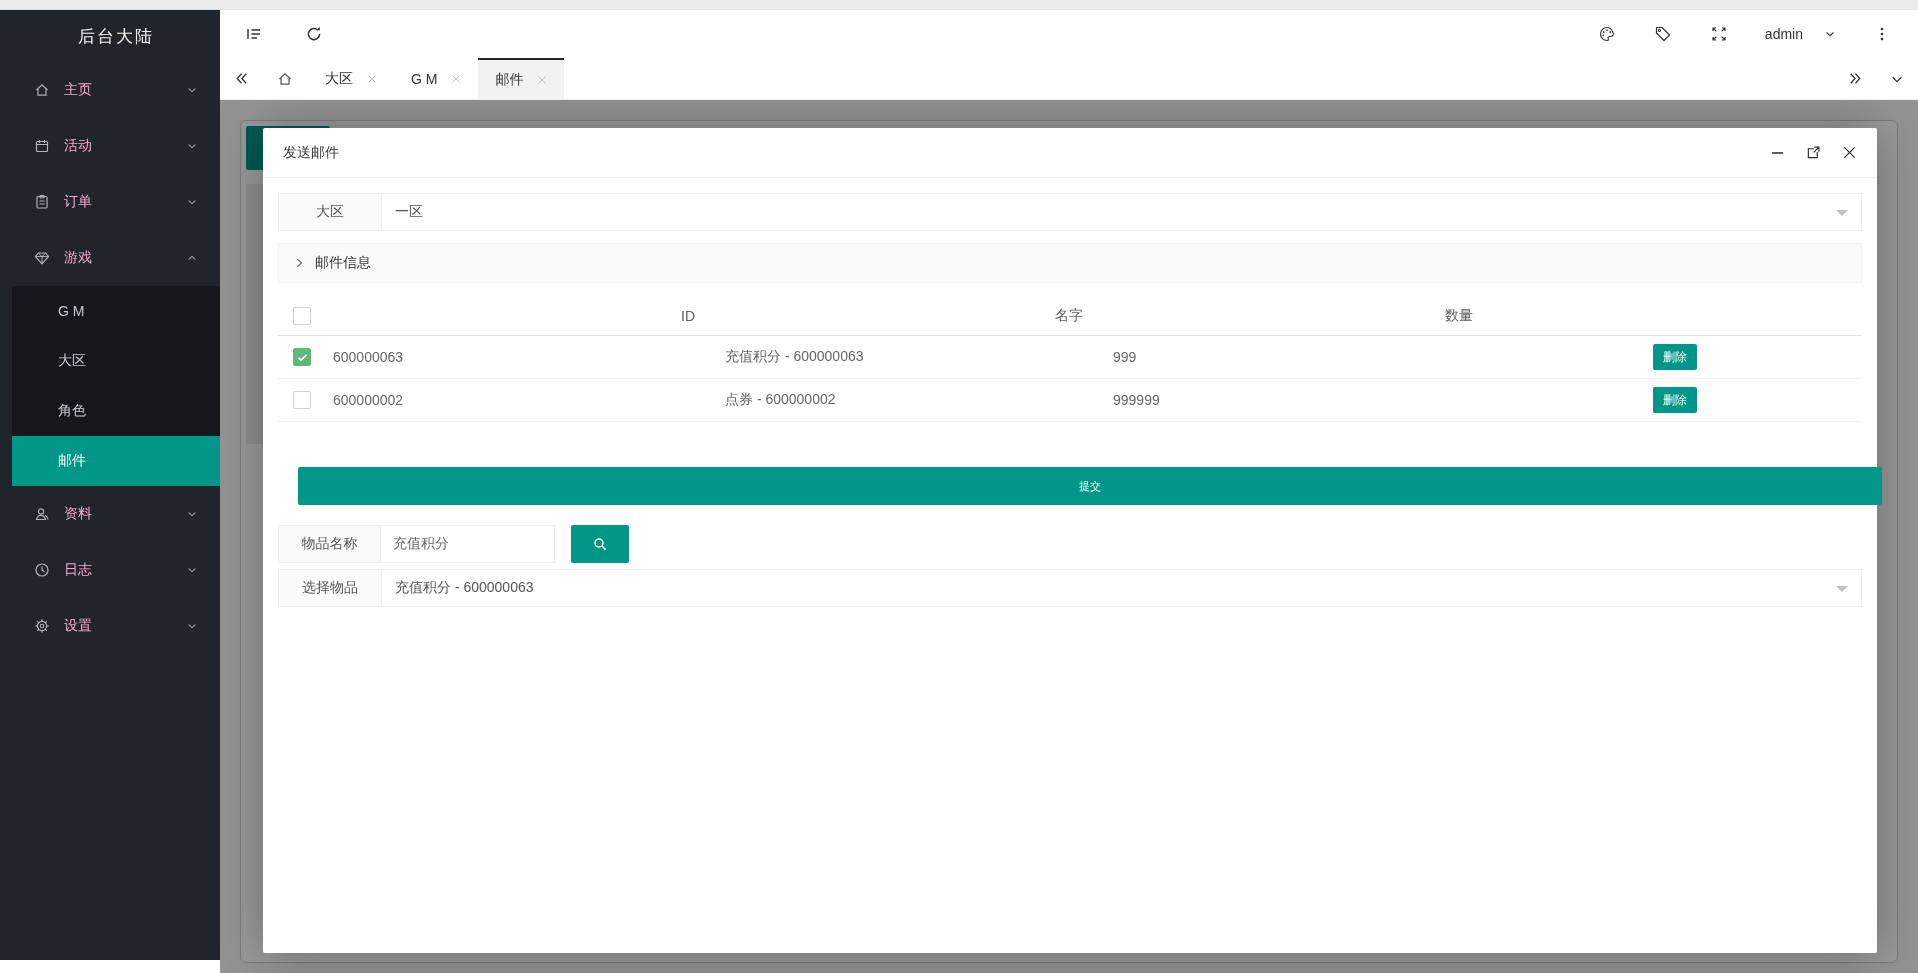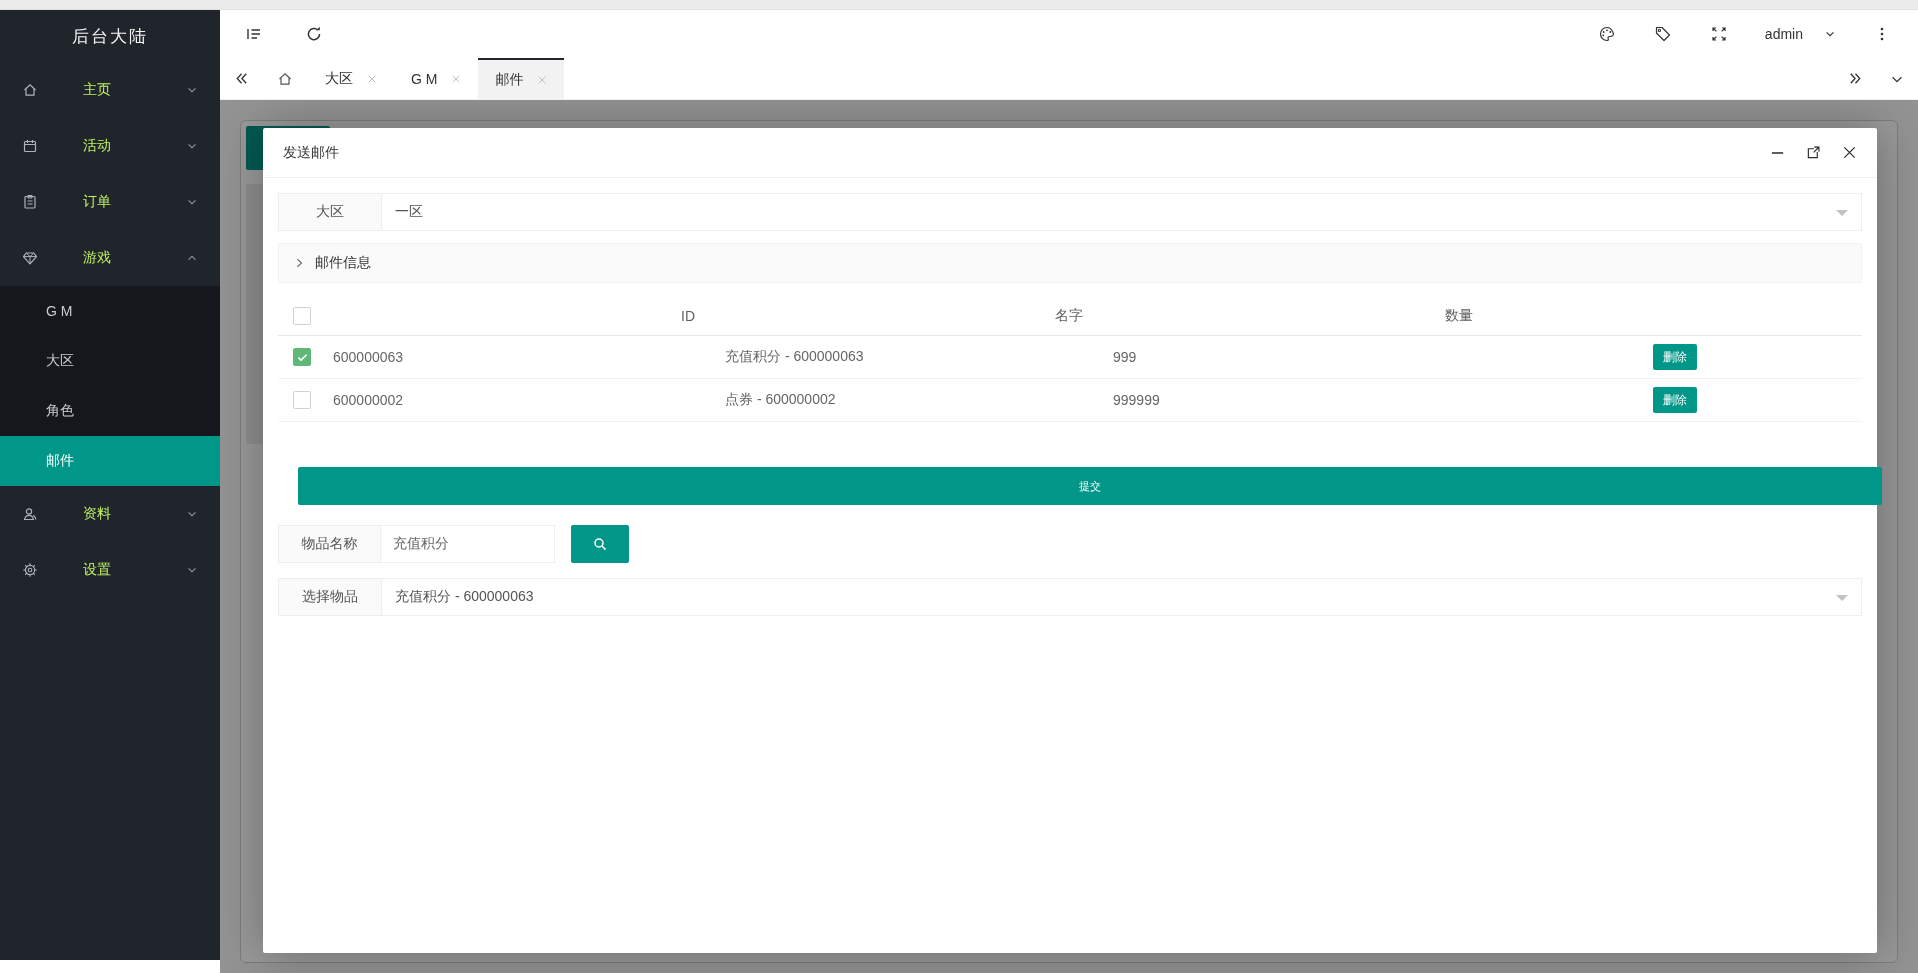--- a/index.html
+++ b/index.html
@@ -4,23 +4,23 @@
 <style>
   * { margin:0; padding:0; box-sizing:border-box; }
   html,body { width:1918px; height:973px; overflow:hidden; }
   body { font-family:"Liberation Sans","DejaVu Sans",sans-serif; font-size:14px; background:#fff; position:relative; color:#333; }
   svg { display:block; }
 
   
   .top-strip { position:absolute; left:0; top:0; width:1918px; height:10px; background:#ececec; border-bottom:1px solid #e0e0e0; }
 
   
-  .sidebar { position:absolute; left:0; top:10px; width:220px; bottom:13px; background:#20242b; }
+  .sidebar { position:absolute; left:0; top:10px; width:220px; bottom:13px; background:#20242b;padding-left:12px; }
   .logo { height:52px; display:flex; align-items:center; justify-content:center; color:#f2f2f2; font-size:17px; letter-spacing:2px; }
-  .nav-item { height:56px; display:flex; align-items:center; padding:0 22px; color:#bef264; cursor:pointer;gap:31px; }
+  .nav-item { height:56px; display:flex; align-items:center; padding:0 22px; color:#f9a8d4; cursor:pointer; }
   .nav-item .nav-icon { width:16px; height:16px; margin-right:14px; color:#aeb3bb; }
   .nav-item .nav-label { flex:0 0 auto; }
   .nav-item .chev { margin-left:auto; color:#8d939c; }
   .submenu { background:#15171c; }
   .sub-item { height:50px; display:flex; align-items:center; padding-left:46px; color:#c8ccd3; cursor:pointer; }
   .sub-item.active { background:#009688; color:#fff; }
 
   
   .main { position:absolute; left:220px; top:10px; right:0; bottom:0; background:#fff; }
   .toolbar { height:48px; background:#fff; display:flex; align-items:center; padding:0 26px 0 24px; }
@@ -72,21 +72,21 @@
   .checkbox.checked { background:#5FB878; border-color:#5FB878; }
   .btn-delete { display:inline-flex; align-items:center; justify-content:center; width:44px; height:26px; background:#009688; color:#fff; font-size:12px; border:none; border-radius:2px; cursor:pointer; }
 
   .btn-submit { margin-top:45px; width:100%; height:38px; background:#009688; color:#fff; font-size:11px; border:none; border-radius:2px; cursor:pointer;margin-left:20px; }
 
   .search-row { margin-top:20px; display:flex; height:38px; }
   .search-row .form-label { border:1px solid #eee; border-right:1px solid #eee; }
   .item-input { width:174px; height:38px; border:1px solid #eee; border-left:none; padding:0 12px; color:#666; font-size:14px; font-family:inherit; outline:none; }
   .btn-search { margin-left:16px; width:58px; height:38px; background:#009688; border:none; border-radius:2px; display:flex; align-items:center; justify-content:center; cursor:pointer; }
 
-  .select-row { margin-top:15px; }
+  .select-row { margin-top:6px; }
 </style>
 </head>
 <body>
 
 <div class="top-strip"></div>
 
 <div class="sidebar">
   <div class="logo">后台大陆</div>
 
   <div class="nav-item">
@@ -173,20 +173,34 @@
         </svg>
     </span>
     <span class="nav-label">资料</span>
     <span class="chev">
         <svg viewBox="0 0 14 14" width="12" height="12">
           <path d="M3 5l4 4 4-4" fill="none" stroke="currentColor" stroke-width="1.3"></path>
         </svg>
       </span>
   </div>
 
+  <div class="nav-item">
+    <span class="nav-icon">
+      <svg viewBox="0 0 16 16" width="16" height="16">
+          <circle cx="8" cy="8" r="6" fill="none" stroke="currentColor" stroke-width="1.2"></circle>
+          <path d="M8 4.5V8l2.5 1.8" fill="none" stroke="currentColor" stroke-width="1.2"></path>
+        </svg>
+    </span>
+    <span class="nav-label">日志</span>
+    <span class="chev">
+        <svg viewBox="0 0 14 14" width="12" height="12">
+          <path d="M3 5l4 4 4-4" fill="none" stroke="currentColor" stroke-width="1.3"></path>
+        </svg>
+      </span>
+  </div>
 
   <div class="nav-item">
     <span class="nav-icon">
       <svg viewBox="0 0 16 16" width="16" height="16">
           <circle cx="8" cy="8" r="4.6" fill="none" stroke="currentColor" stroke-width="1.2"></circle>
           <circle cx="8" cy="8" r="1.8" fill="none" stroke="currentColor" stroke-width="1.1"></circle>
           <path d="M8 1.2v2.2M8 12.6v2.2M1.2 8h2.2M12.6 8h2.2M3.2 3.2l1.6 1.6M11.2 11.2l1.6 1.6M12.8 3.2l-1.6 1.6M4.8 11.2l-1.6 1.6" stroke="currentColor" stroke-width="1.1"></path>
         </svg>
     </span>
     <span class="nav-label">设置</span>

